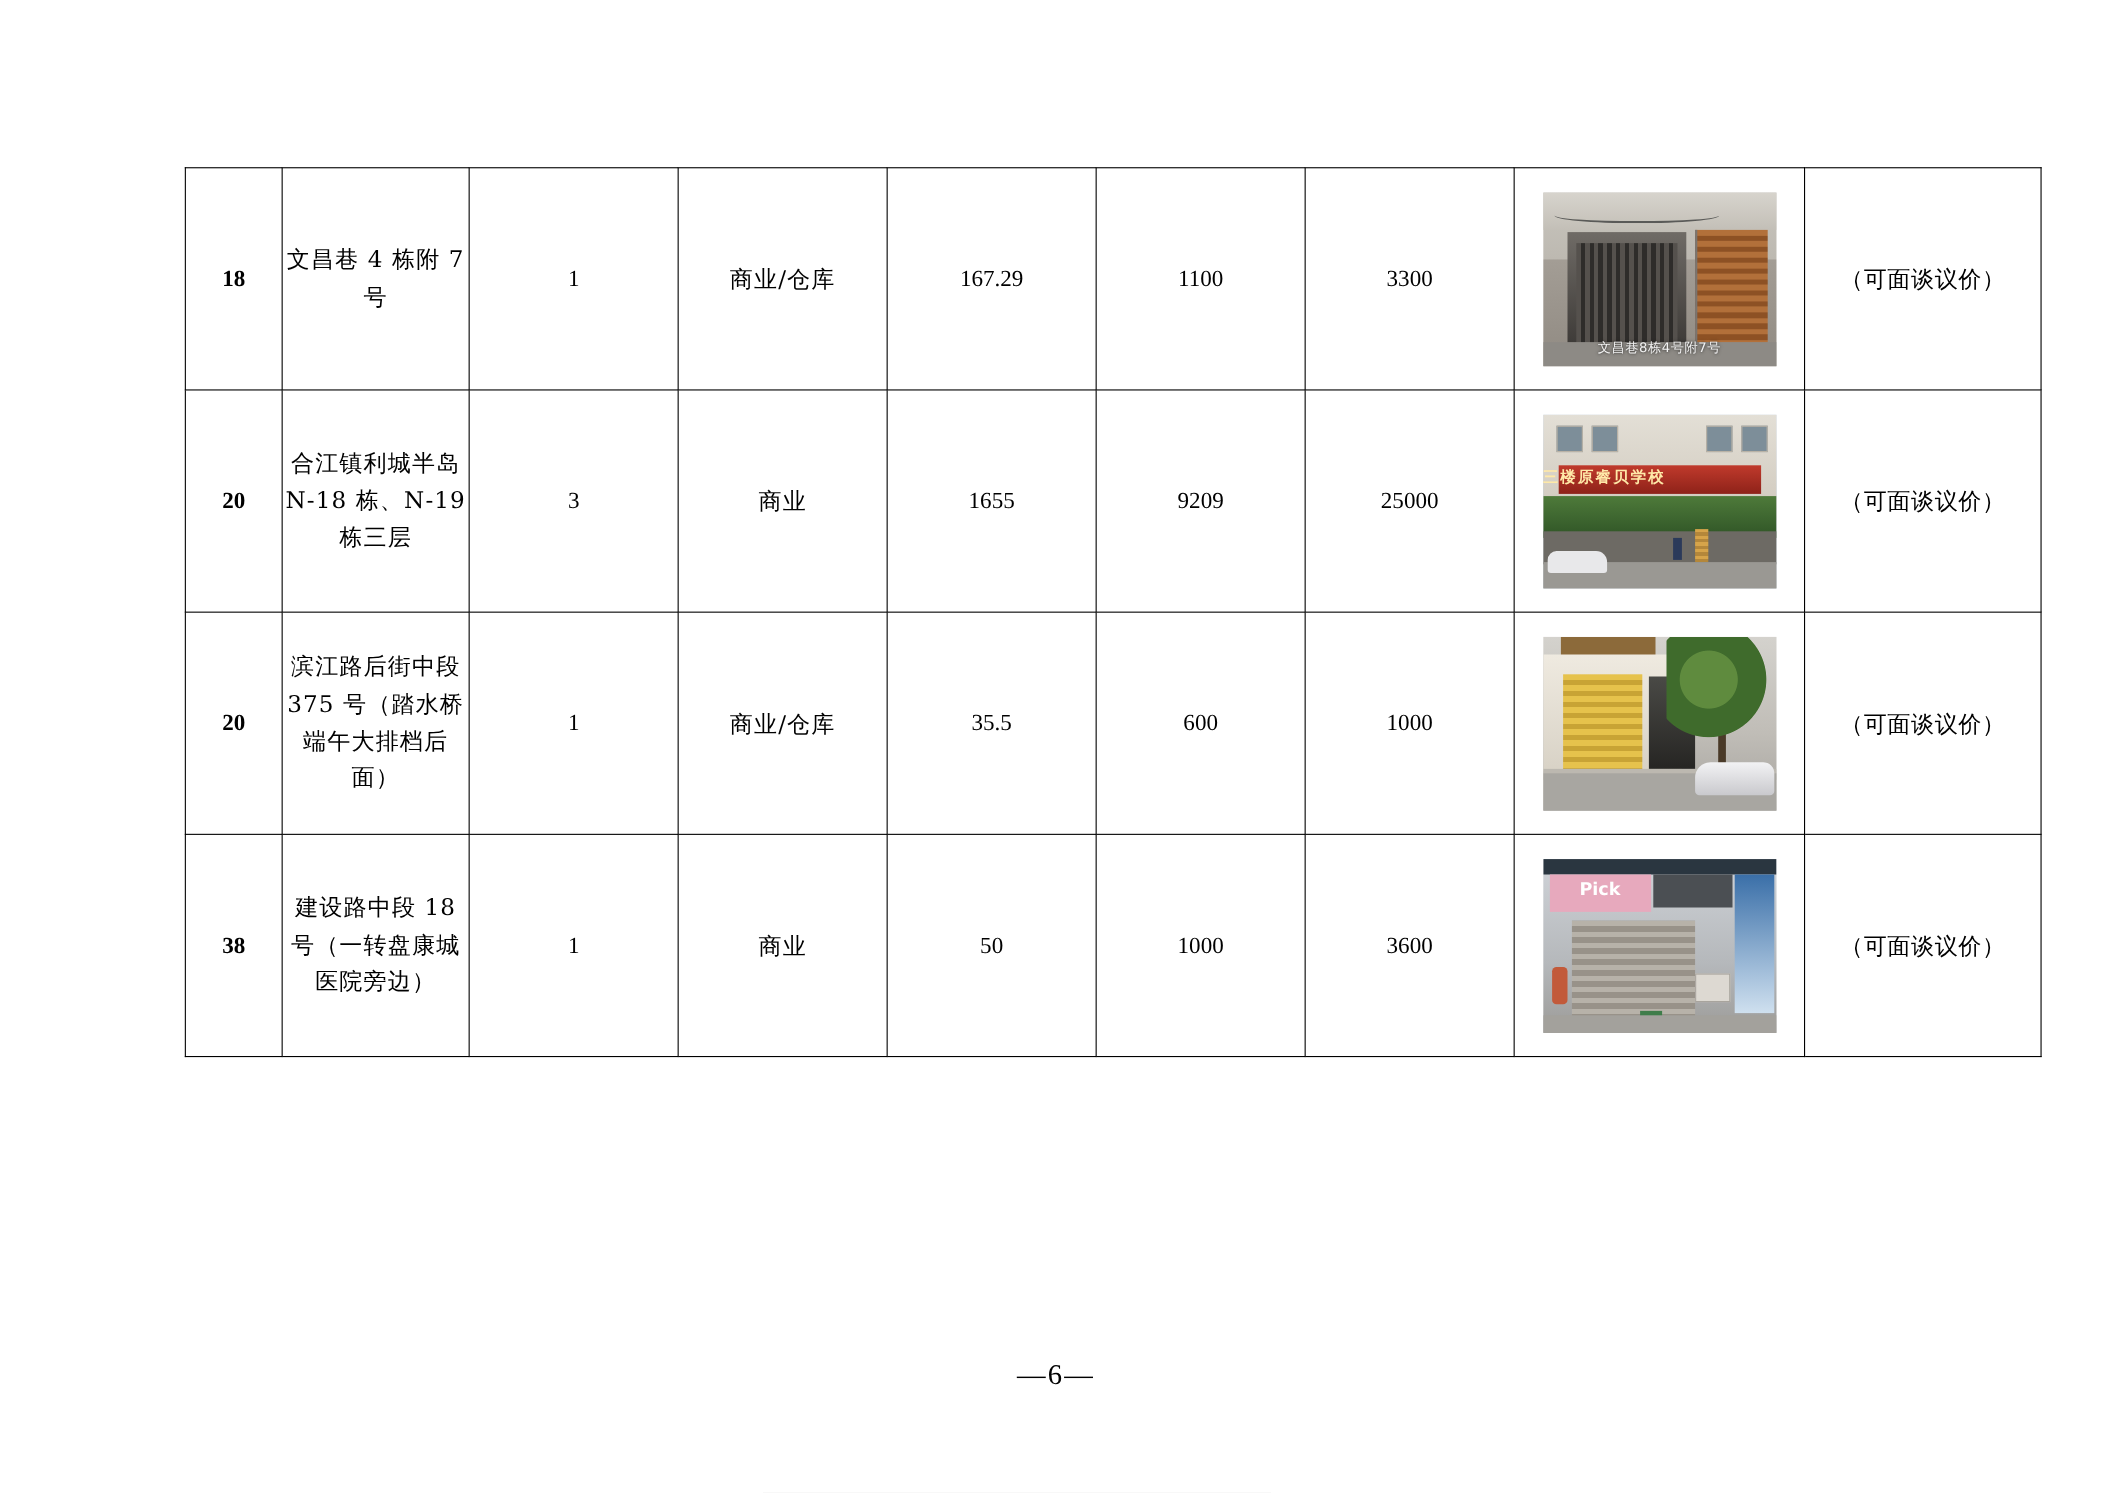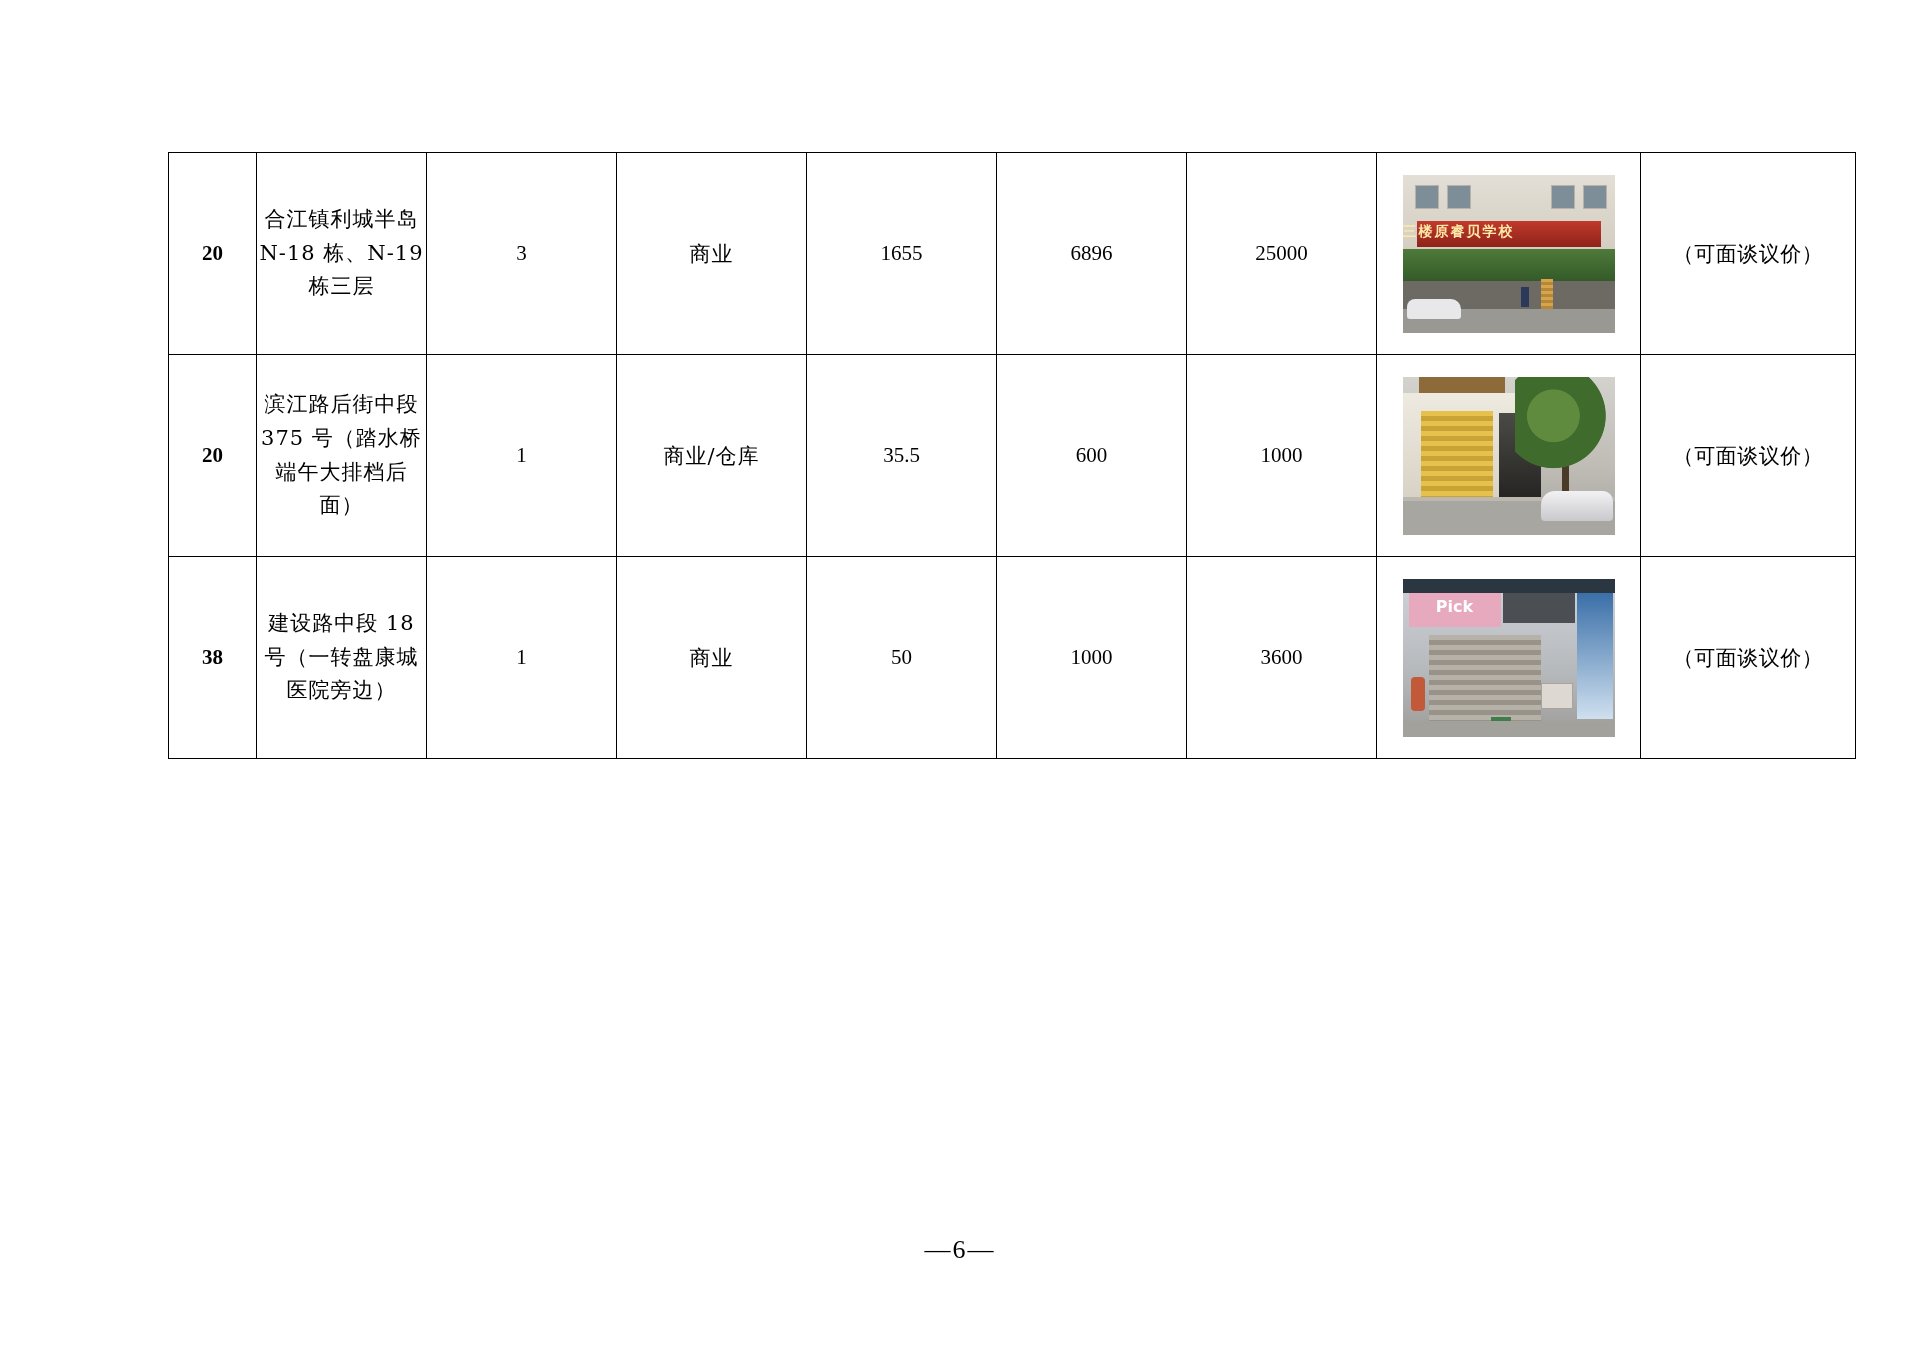--- a/index.html
+++ b/index.html
@@ -168,28 +168,48 @@
         <col class="col-qty">
         <col class="col-type">
       <col class="col-area">
         <col class="col-p1">
         <col class="col-p2">
         <col class="col-img">
         <col class="col-note">
     </colgroup>
     <tbody>
 
+      <tr style="height:202px;">
+        <td class="cell-idx">18</td>
+        <td class="cell-addr">文昌巷 4 栋附 7 号</td>
+        <td class="cell-num">1</td>
+        <td class="cell-type">商业/仓库</td>
+        <td class="cell-num">167.29</td>
+        <td class="cell-num">1100</td>
+        <td class="cell-num">3300</td>
+        <td class="cell-img">
+          <div class="photo ph18">
+            <div class="wall-top"></div>
+            <div class="wire"></div>
+            <div class="door"></div>
+            <div class="shutter"></div>
+            <div class="ground"></div>
+            <div class="photo-caption">文昌巷8栋4号附7号</div>
+          </div>
+        </td>
+        <td class="cell-note">（可面谈议价）</td>
+      </tr>
 
       <tr style="height:202px;">
         <td class="cell-idx">20</td>
         <td class="cell-addr">合江镇利城半岛 N-18 栋、N-19 栋三层</td>
         <td class="cell-num">3</td>
         <td class="cell-type">商业</td>
         <td class="cell-num">1655</td>
-        <td class="cell-num">6896</td>
+        <td class="cell-num">9209</td>
         <td class="cell-num">25000</td>
         <td class="cell-img">
           <div class="photo ph19">
             <div class="bld"></div>
             <div class="win" style="left:12px; top:10px;"></div>
             <div class="win" style="left:44px; top:10px;"></div>
             <div class="win" style="left:148px; top:10px;"></div>
             <div class="win" style="left:180px; top:10px;"></div>
             <div class="sign"></div>
             <div class="signtext">三楼原睿贝学校</div>

